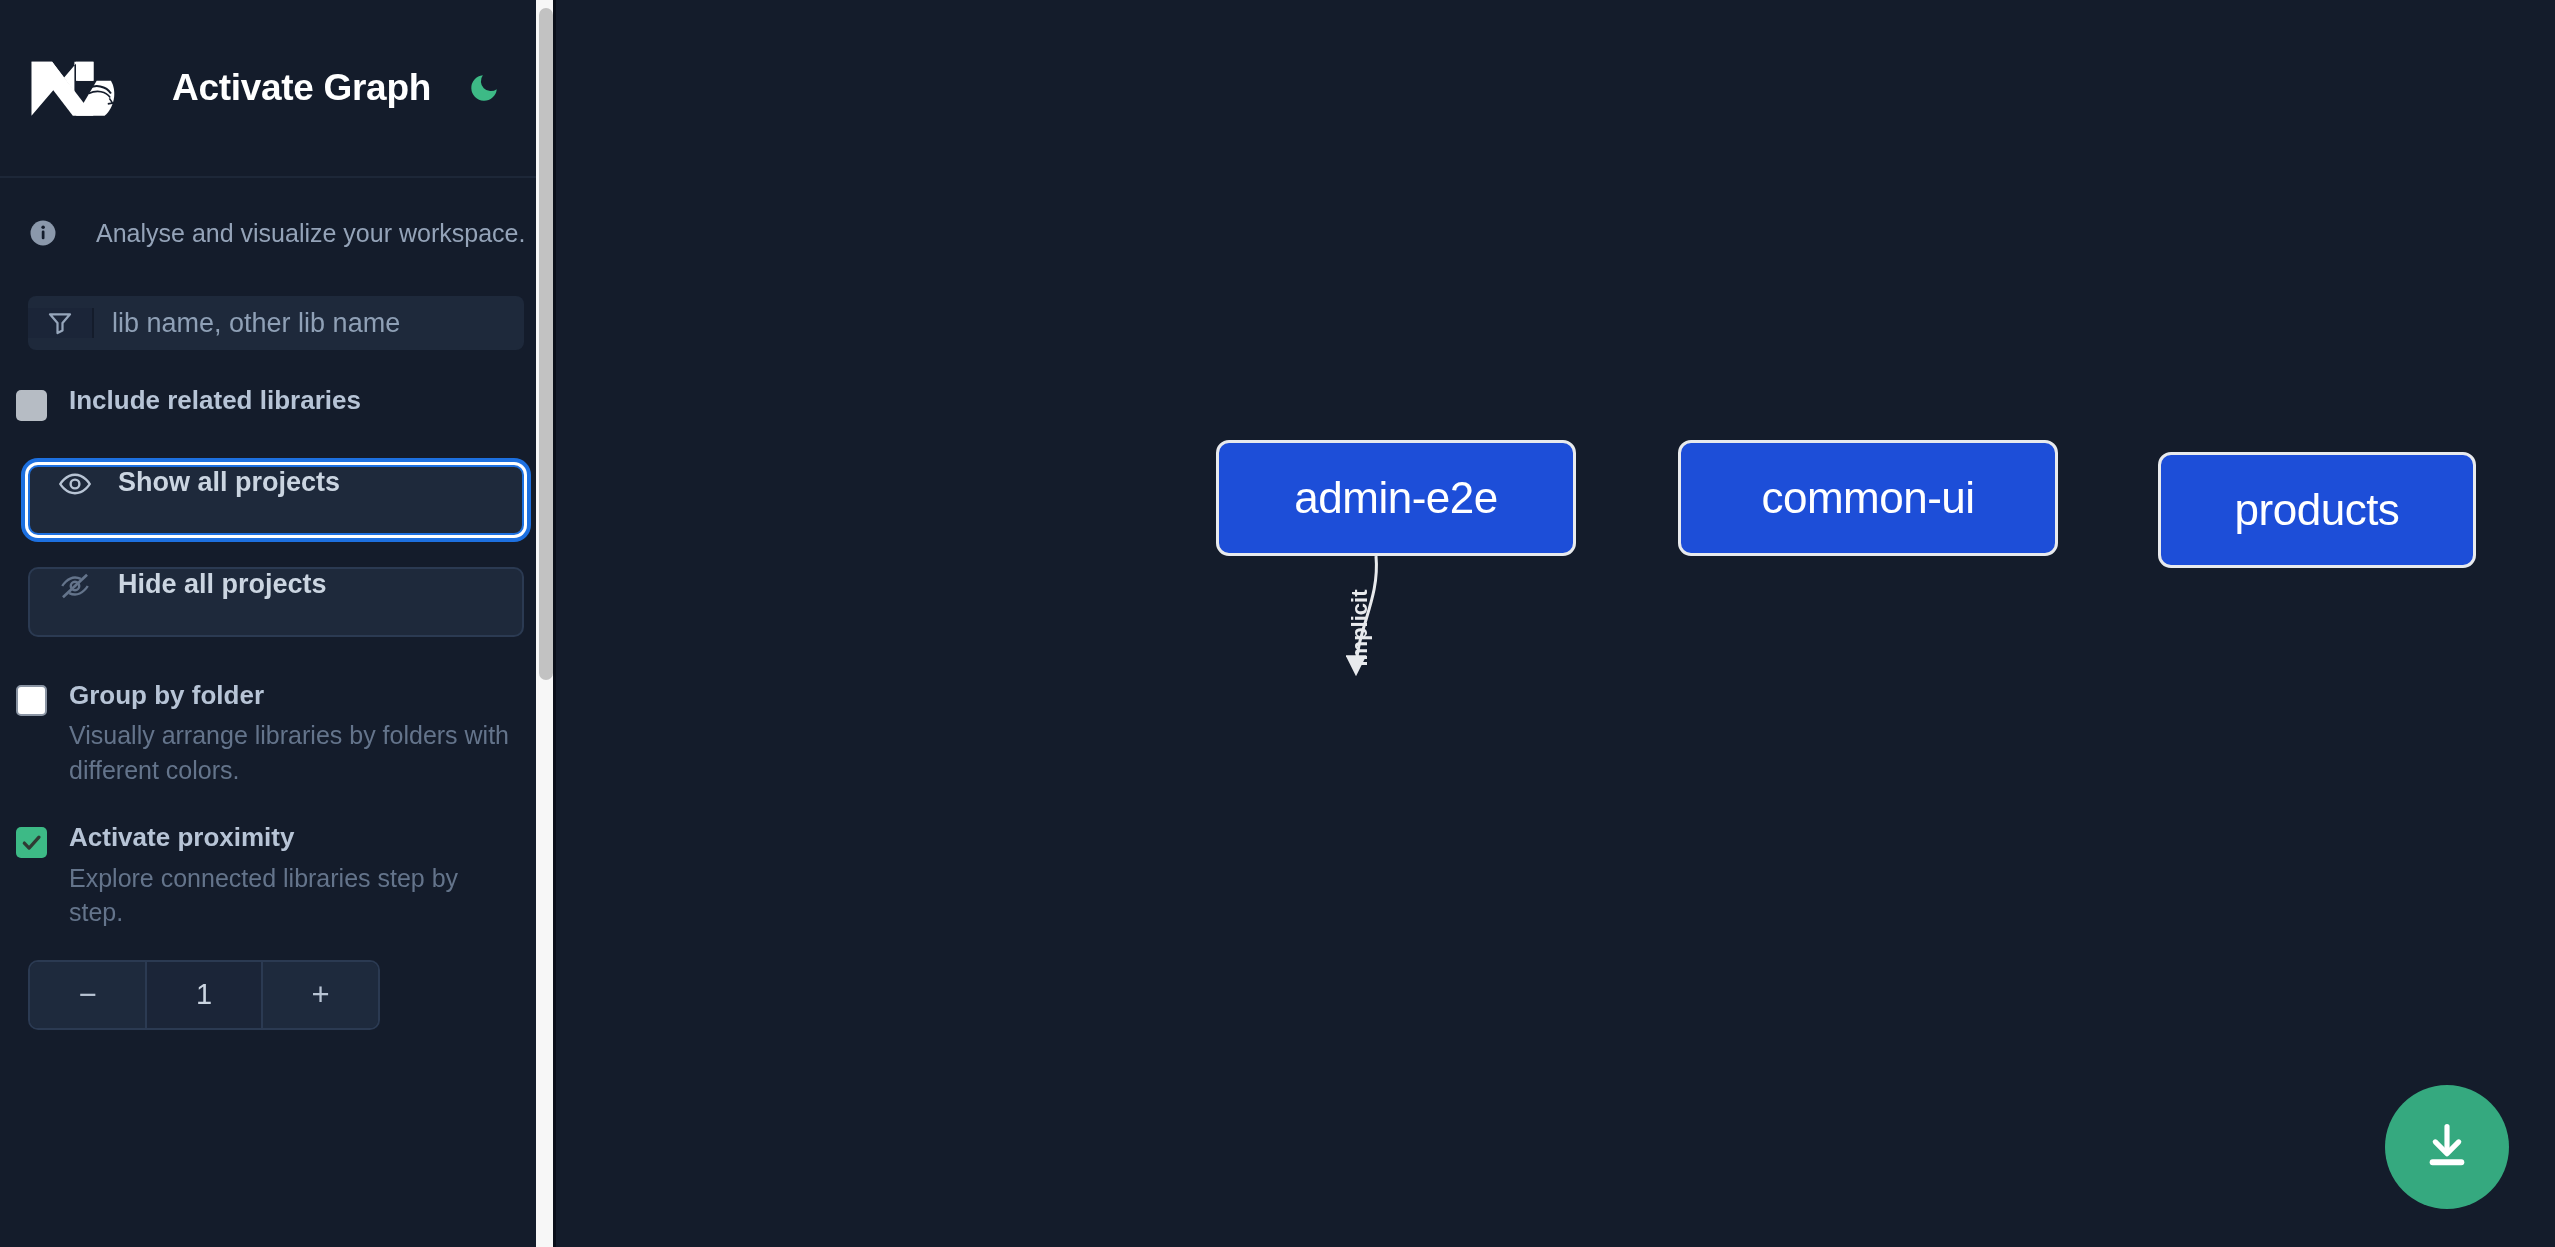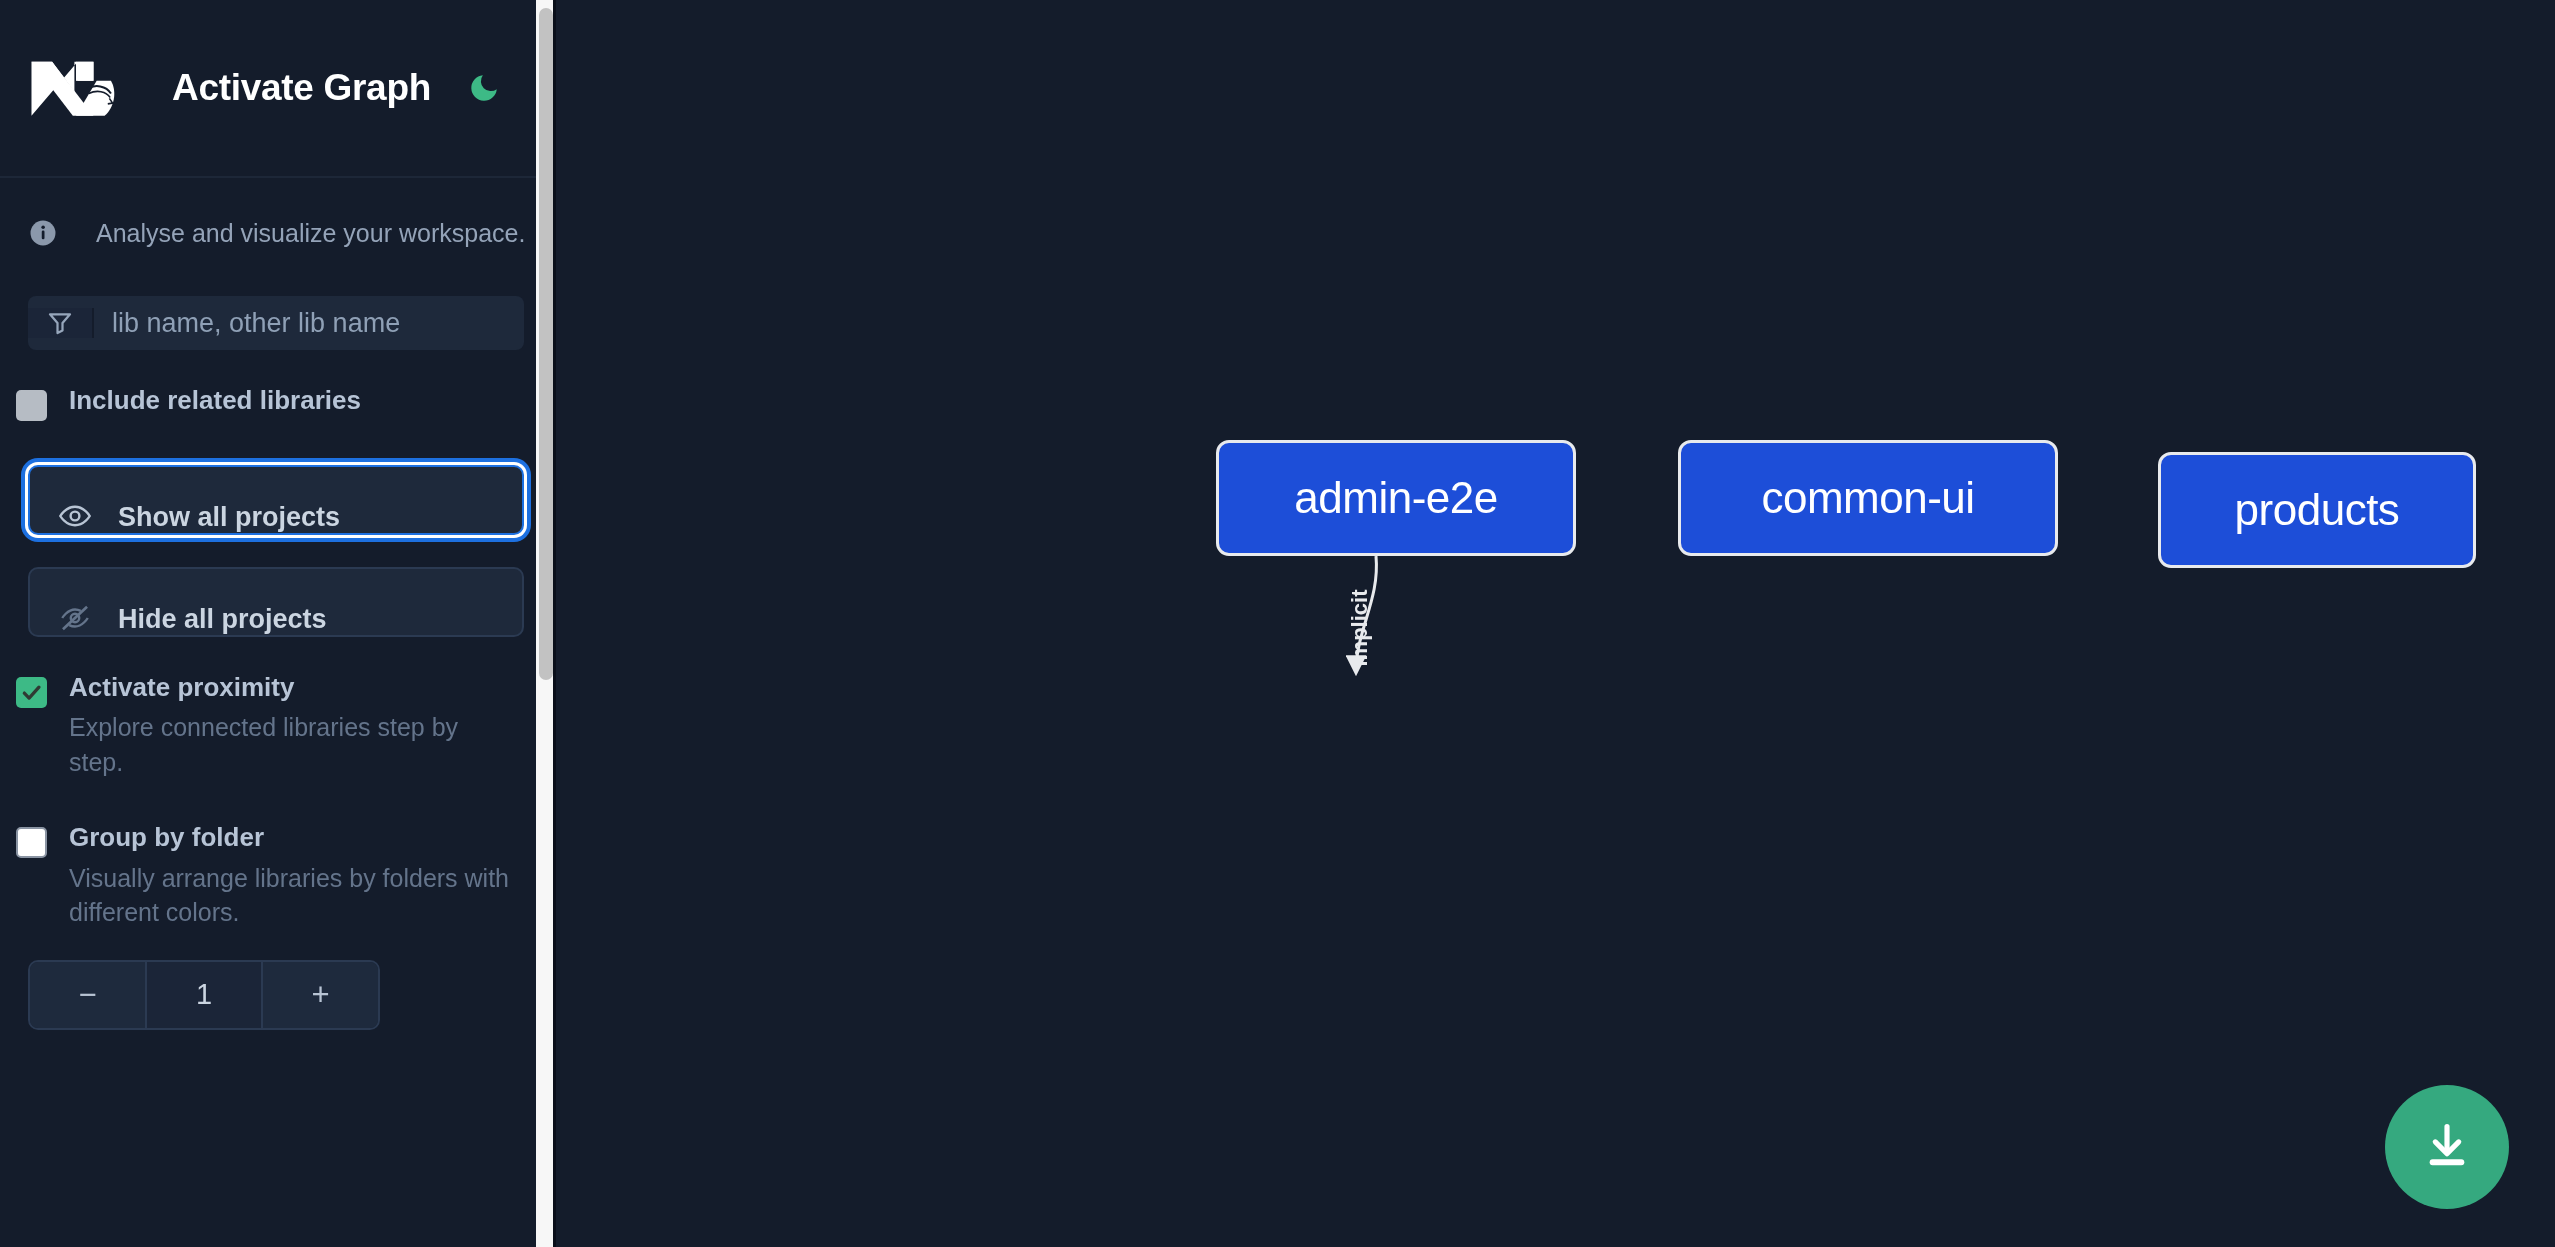--- a/index.html
+++ b/index.html
@@ -88,21 +88,21 @@
     font-size: 26px; font-weight: 700; color: #b7c4d6; line-height: 1.28;
   }
   .opt-desc {
     font-size: 25px; color: #64748b; line-height: 1.38; margin-top: 6px;
   }
 
   .btn {
     position: relative;
     width: 496px; height: 70px;
     margin: 0 28px;
-    display: flex; align-items: flex-end;
+    display: flex; align-items: flex-start;
     background: #1e293b;
     border: 2px solid #2b3a52;
     border-radius: 10px;
     color: #cbd5e1; font-size: 27px; font-weight: 700;
     cursor: pointer;
     padding-left: 28px;
     font-family: "Liberation Sans", sans-serif;
   }
   .btn .btn-ico { flex: 0 0 34px; width: 34px; height: 34px; margin-right: 26px; }
   .btn.focused {
@@ -251,37 +251,37 @@
         <span class="btn-ico">
           <svg width="34" height="34" viewBox="0 0 24 24">
             <path d="M3 12S6.6 6 12 6c1.5 0 2.9.4 4.1 1M21 12s-3.6 6-9 6c-1.5 0-2.9-.4-4.1-1" fill="none" stroke="#64748b" stroke-width="1.7"></path>
             <circle cx="12" cy="12" r="3" fill="none" stroke="#64748b" stroke-width="1.7"></circle>
             <line x1="3.5" y1="20" x2="20.5" y2="4" stroke="#64748b" stroke-width="1.9"></line>
           </svg>
         </span>
         <span>Hide all projects</span>
       </button>
 
-      <div class="opt" style="margin-top:34px">
-        <span class="opt-cb cb-checked">
-          <svg width="23" height="23" viewBox="0 0 24 24">
-            <path d="M4.5 12.6l5 5.2L19.8 6.4" fill="none" stroke="#2f3a33" stroke-width="3.4" stroke-linecap="round" stroke-linejoin="round"></path>
-          </svg>
-        </span>
-        <div class="opt-body">
-          <div class="opt-label">Activate proximity</div>
-          <div class="opt-desc">Explore connected libraries step by step.</div>
-        </div>
-      </div>
-
       <div class="opt" style="margin-top:42px">
         <span class="opt-cb cb-empty"></span>
         <div class="opt-body">
           <div class="opt-label">Group by folder</div>
           <div class="opt-desc">Visually arrange libraries by folders with different colors.</div>
+        </div>
+      </div>
+
+      <div class="opt" style="margin-top:34px">
+        <span class="opt-cb cb-checked">
+          <svg width="23" height="23" viewBox="0 0 24 24">
+            <path d="M4.5 12.6l5 5.2L19.8 6.4" fill="none" stroke="#2f3a33" stroke-width="3.4" stroke-linecap="round" stroke-linejoin="round"></path>
+          </svg>
+        </span>
+        <div class="opt-body">
+          <div class="opt-label">Activate proximity</div>
+          <div class="opt-desc">Explore connected libraries step by step.</div>
         </div>
       </div>
 
       <div style="height:30px"></div>
 
       <div class="stepper">
         <div class="step-btn minus">−</div>
         <div class="step-val">1</div>
         <div class="step-btn plus">+</div>
       </div>

